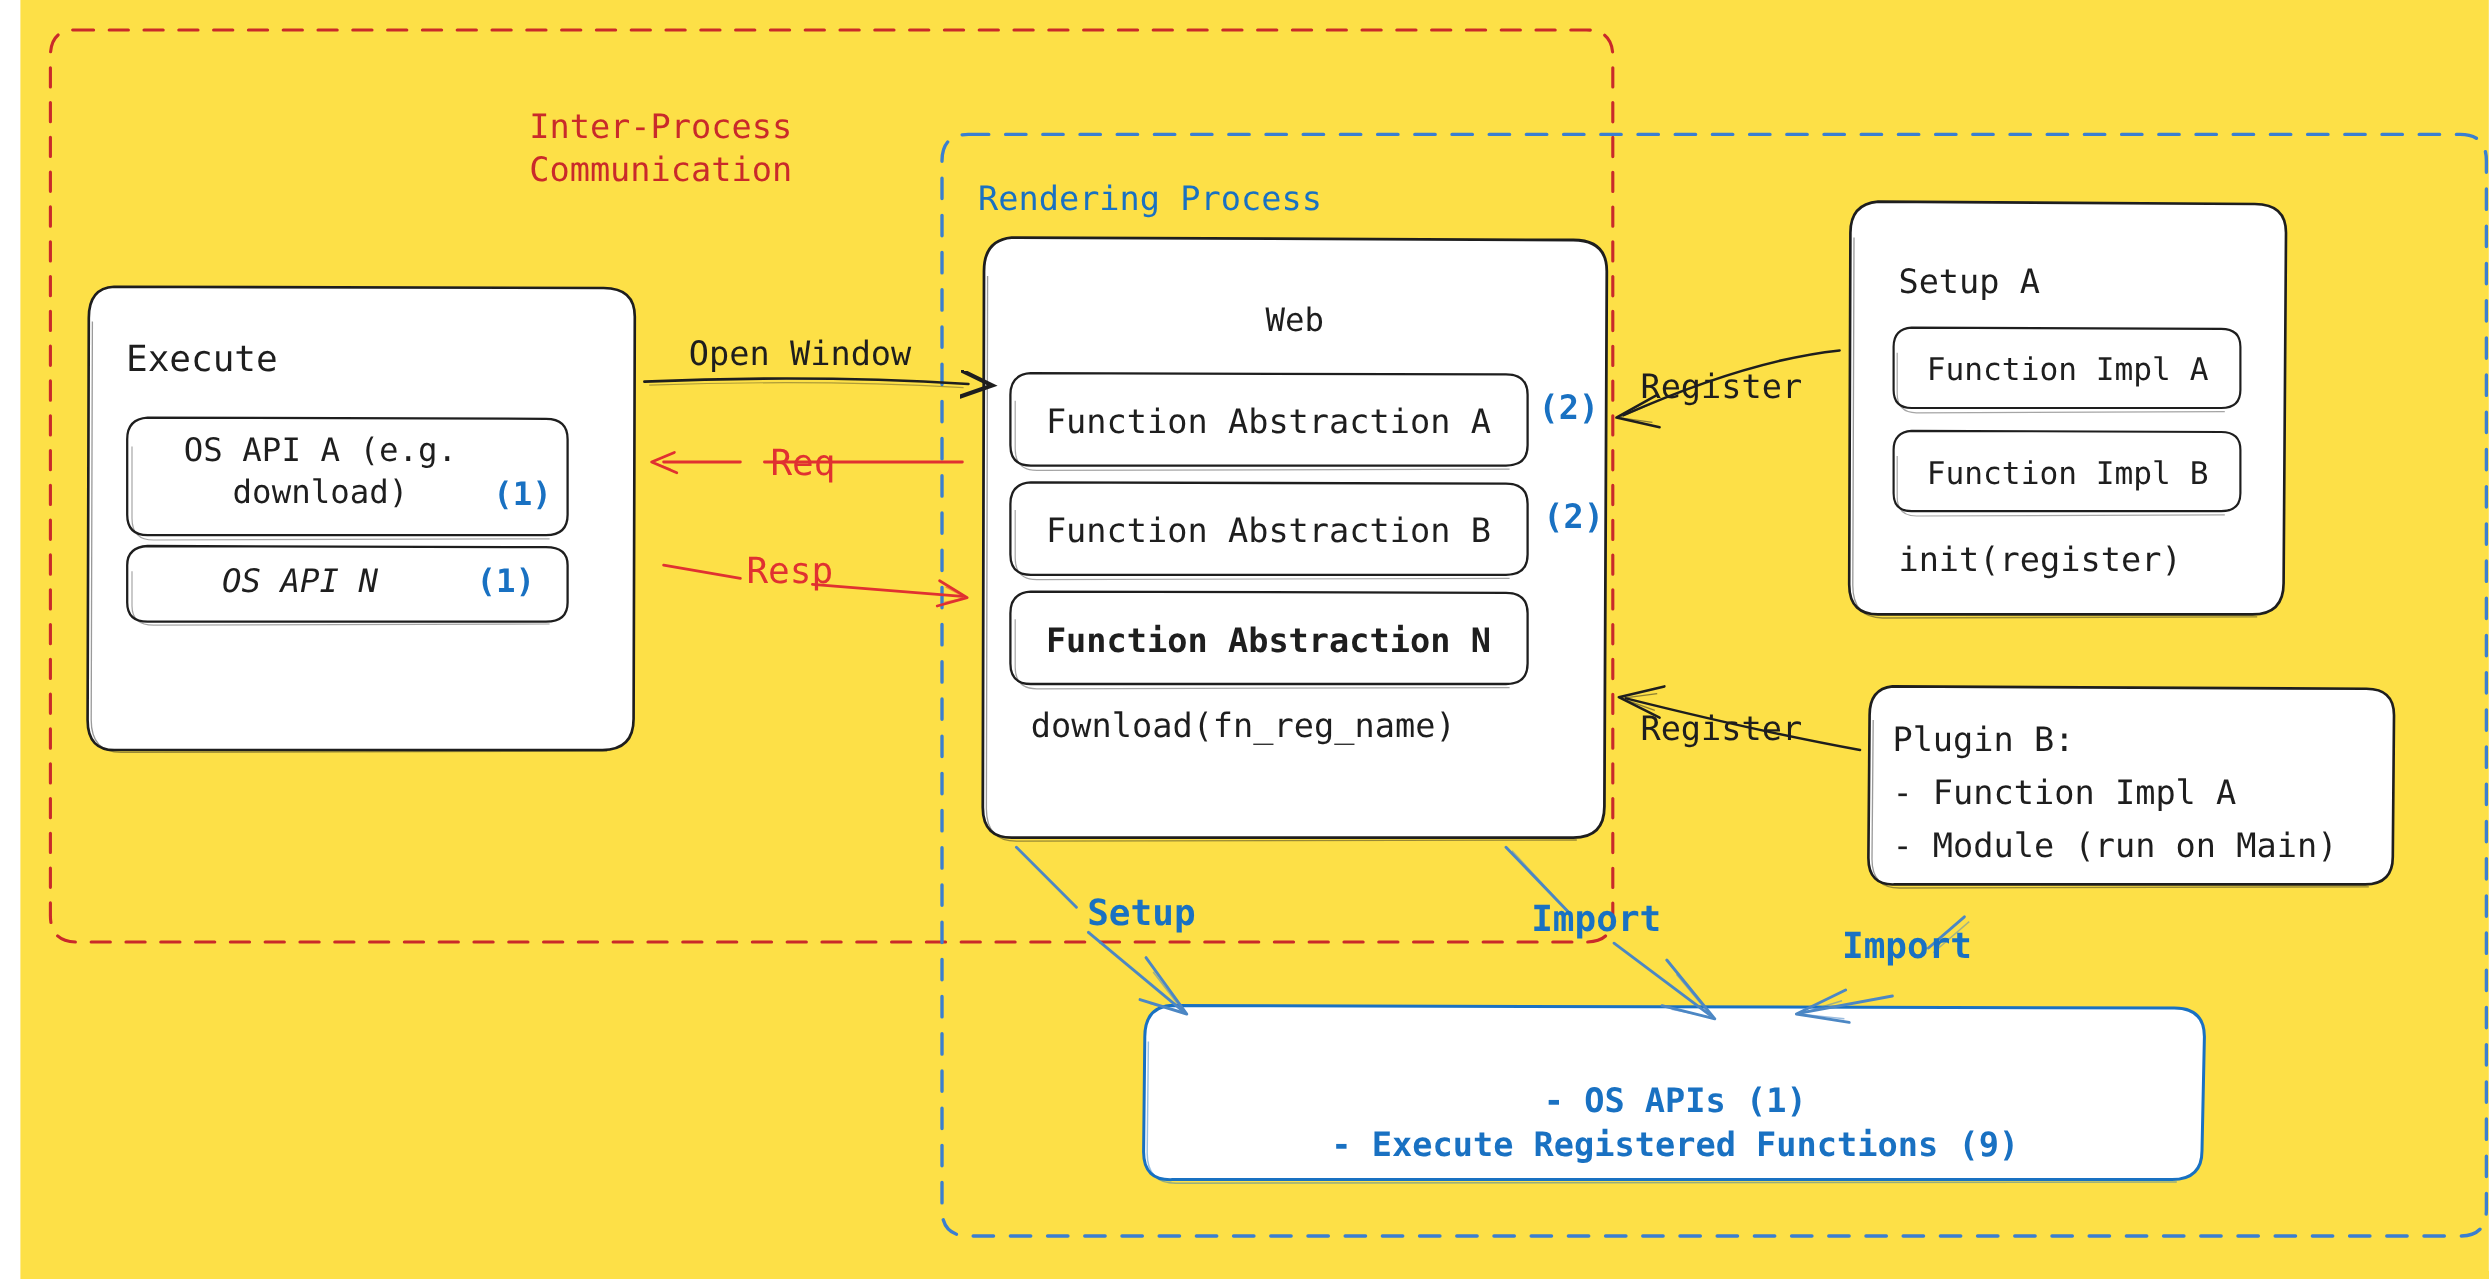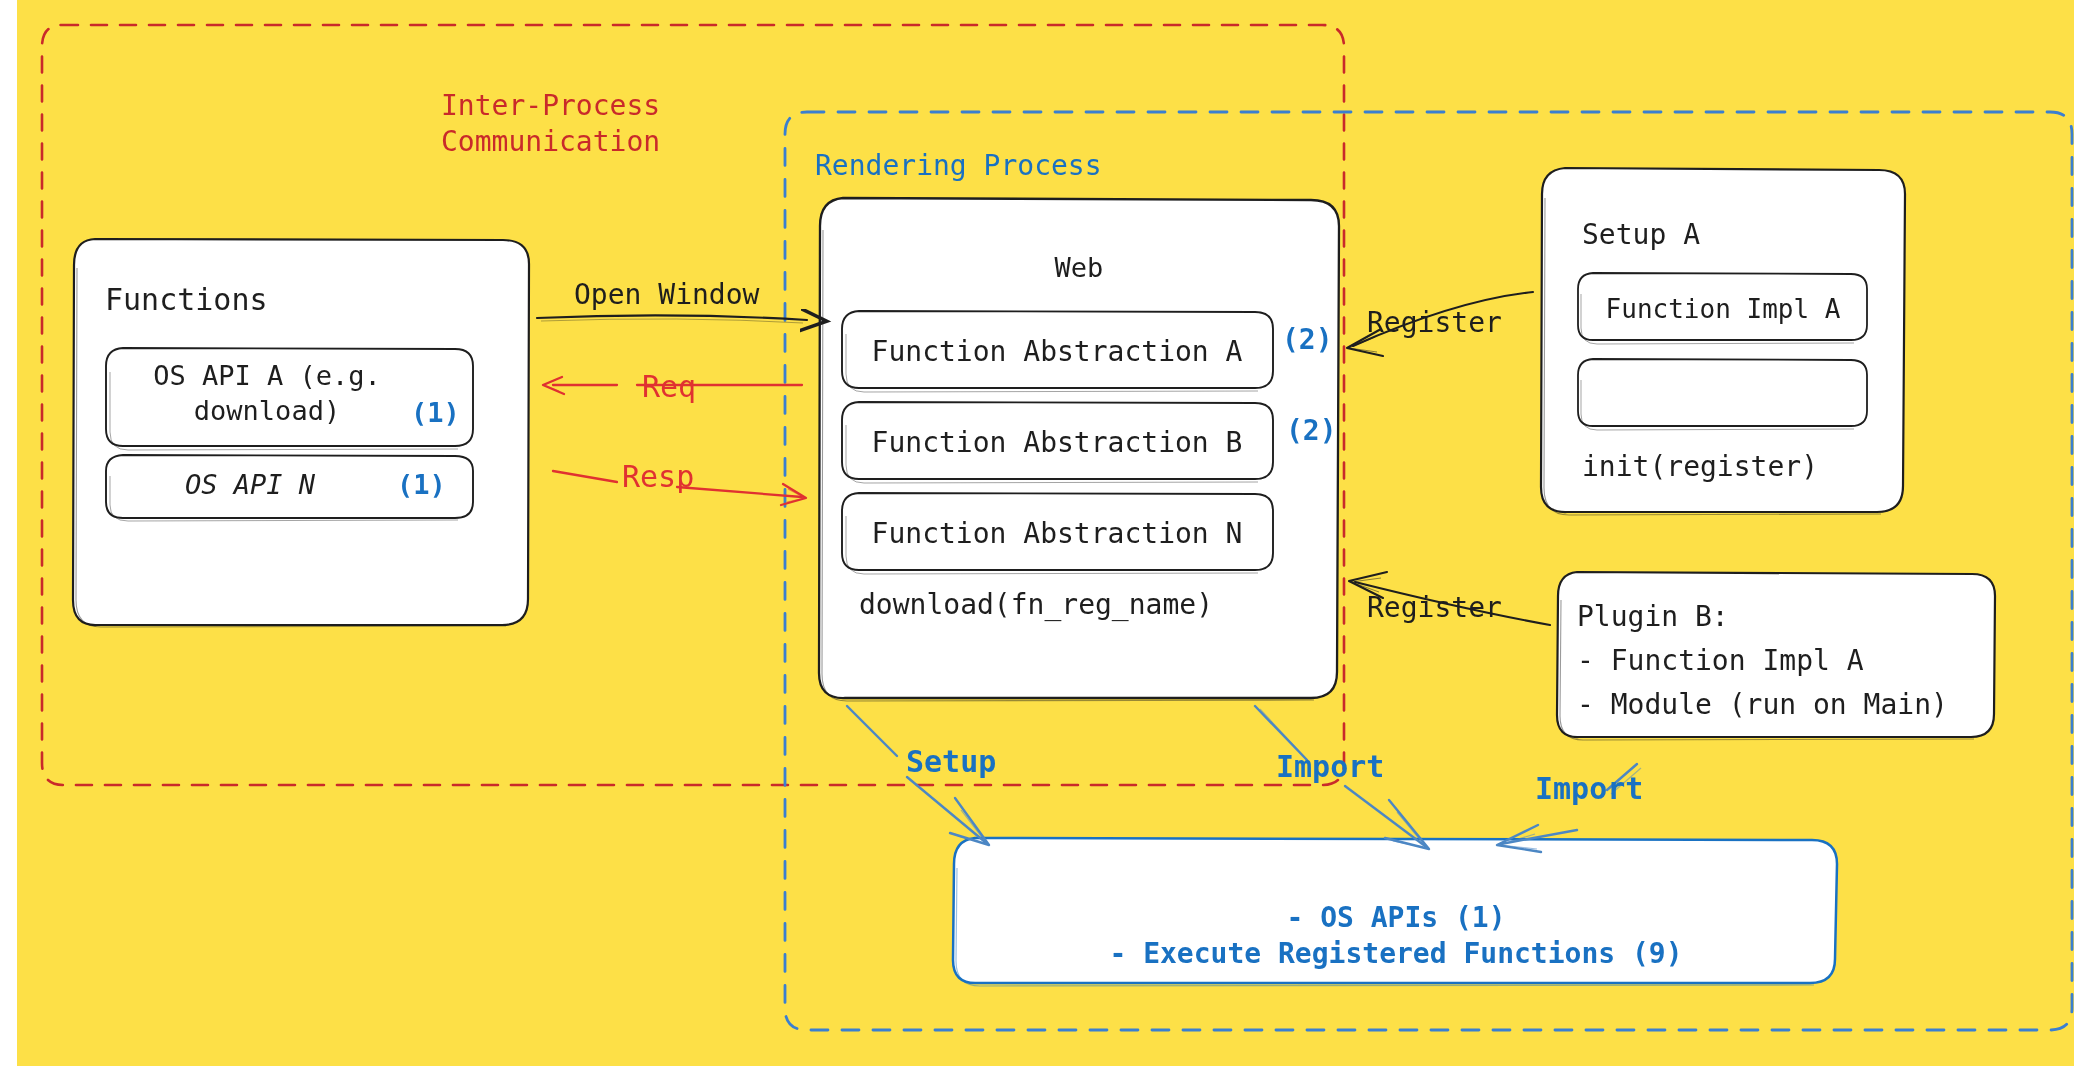--- a/index.html
+++ b/index.html
@@ -196,43 +196,44 @@
       <path d="M1521,825 L1480,845 L1524,852" fill="none" stroke="#4c87c4" stroke-width="2.4" stroke-linecap="round" stroke-linejoin="round"></path>
       <path d="M1518,834 L1482,845 L1520,849" fill="none" stroke="#4c87c4" stroke-width="1.2" opacity="0.55"></path>
     </g>
   </svg>
 
   <div class="txt red t28" style="left:424px; top:88px;">Inter-Process
 Communication</div>
 
   <div class="txt blue t28" style="left:798px; top:148px;">Rendering Process</div>
 
-  <div class="txt t30" style="left:88px; top:281px;">Functions</div>
+  <div class="txt t30" style="left:88px; top:281px;">Execute</div>
 
   <div class="txt center t27" style="left:100px; top:359px; width:300px;">OS API A (e.g.
 download)</div>
   <div class="txt blue-bold t27" style="left:394px; top:396px;">(1)</div>
 
   <div class="txt center t27" style="left:100px; top:468px; width:266px;font-style:italic;">OS API N</div>
   <div class="txt blue-bold t27" style="left:380px; top:468px;">(1)</div>
 
   <div class="txt center t27" style="left:862px; top:251px; width:400px;">Web</div>
 
   <div class="txt center t28" style="left:838px; top:334px; width:404px;">Function Abstraction A</div>
   <div class="txt blue-bold t28" style="left:1265px; top:322px;">(2)</div>
 
   <div class="txt center t28" style="left:838px; top:425px; width:404px;">Function Abstraction B</div>
   <div class="txt blue-bold t28" style="left:1269px; top:413px;">(2)</div>
 
-  <div class="txt center t28" style="left:838px; top:516px; width:404px;">Function Abstraction N</div>
+  <div class="txt center t28" style="left:838px; top:516px; width:404px;font-weight:bold;">Function Abstraction N</div>
 
   <div class="txt t28" style="left:842px; top:587px;">download(fn_reg_name)</div>
 
   <div class="txt t28" style="left:1565px; top:217px;">Setup A</div>
   <div class="txt center t26" style="left:1566px; top:293px; width:280px;">Function Impl A</div>
+  <div class="txt center t26" style="left:1566px; top:379px; width:280px;">Function Impl B</div>
   <div class="txt t28" style="left:1565px; top:449px;">init(register)</div>
 
   <div class="txt t28" style="left:1560px; top:599px;">Plugin B:</div>
   <div class="txt t28" style="left:1560px; top:643px;">- Function Impl A</div>
   <div class="txt t28" style="left:1560px; top:687px;">- Module (run on Main)</div>
 
   <div class="txt center blue-bold t28" style="left:946px; top:900px; width:866px;">- OS APIs (1)</div>
   <div class="txt center blue-bold t28" style="left:946px; top:936px; width:866px;">- Execute Registered Functions (9)</div>
 
   <div class="txt t28" style="left:557px; top:277px;">Open Window</div>

